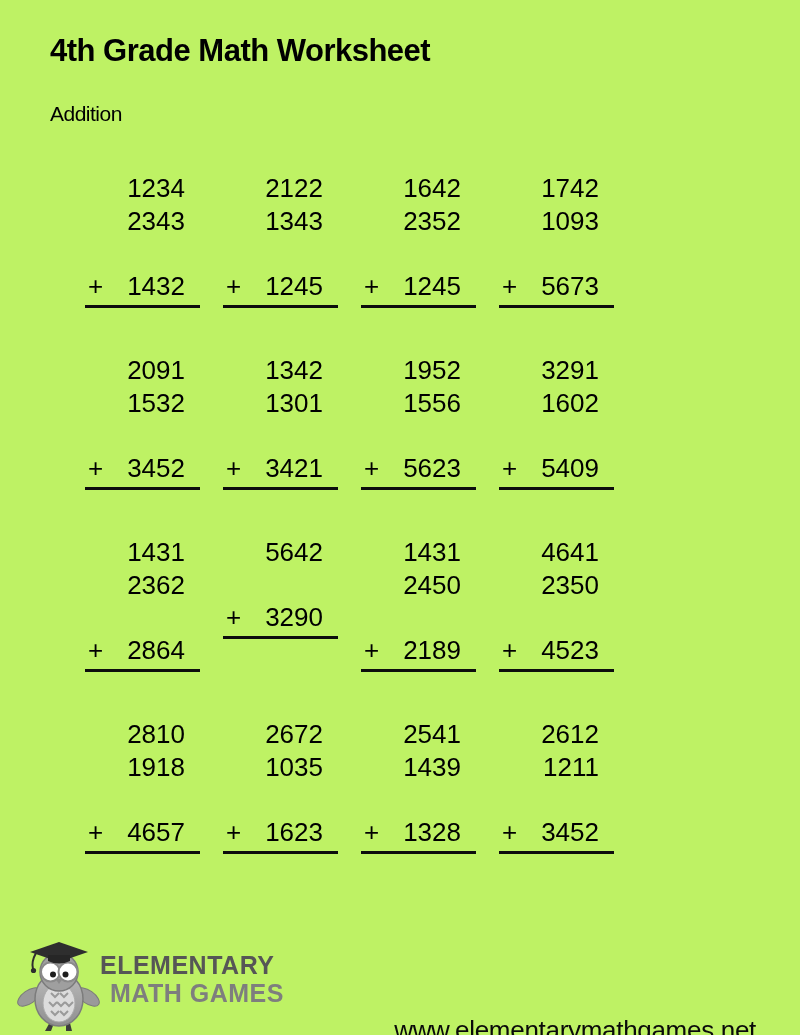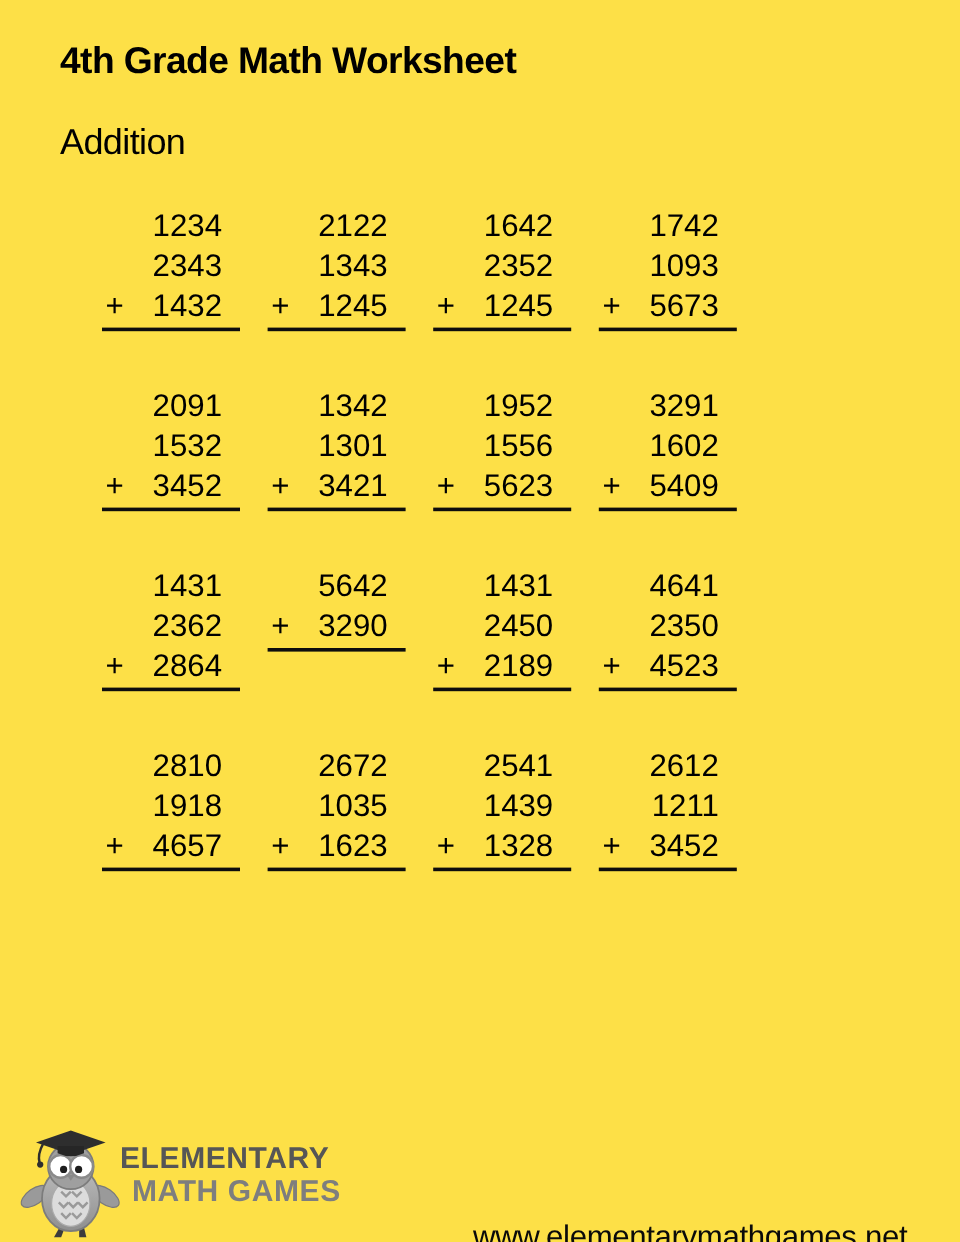--- a/index.html
+++ b/index.html
@@ -1,33 +1,33 @@
 <!DOCTYPE html>
 <html><head>
 <meta charset="utf-8">
 <style>
   * { margin:0; padding:0; box-sizing:border-box; }
   html,body { background:#ffffff; }
   .page {
     position:relative;
     width:800px; height:1035px;
-    background:#fde047;
+    background:#bef264;
     color:#000;
     font-family:"Liberation Sans", sans-serif;
     overflow:hidden;
   }
 
   
   .title {
     position:absolute; left:50px; top:33px;
     font-size:31px; font-weight:600; letter-spacing:-0.5px;
   }
   .section-title {
     position:absolute; left:50px; top:102px;
-    font-size:30px; font-weight:500; letter-spacing:-0.5px;
+    font-size:21px; font-weight:500; letter-spacing:-0.5px;
   }
   .name-block {
     position:absolute; left:400px; top:111px;
     font-size:27px; display:flex; align-items:baseline;
   }
   .name-line {
     display:inline-block; width:286px; height:28px;
     border-bottom:2px solid #000; margin-left:6px;
   }
 
@@ -37,21 +37,21 @@
     display:grid;
     grid-template-columns:repeat(4, 115px);
     column-gap:50px;
     row-gap:104px;
     gap:23px;
   }
   .problem { width:115px; font-size:26px; line-height:33px; }
   .addend { text-align:right; padding-right:15px; }
   .op-row { display:flex; justify-content:space-between; align-items:baseline; }
   .plus { padding-left:3px; }
-  .op-row .addend { flex:1; }
+  .op-row .addend { flex:1;margin-top:32px; }
   .answer-space { border-top:3px solid #0d0d0d; height:26px; margin-top:2px; }
 
   
   .owl-logo { position:absolute; left:14px; top:940px; }
   .logo-text {
     position:absolute; left:100px; top:951px;
     font-weight:bold; font-size:25px; line-height:28px;
     letter-spacing:0.5px; font-family:"Liberation Sans", sans-serif;
   }
   .logo-line1 { color:#565656; display:block; }

